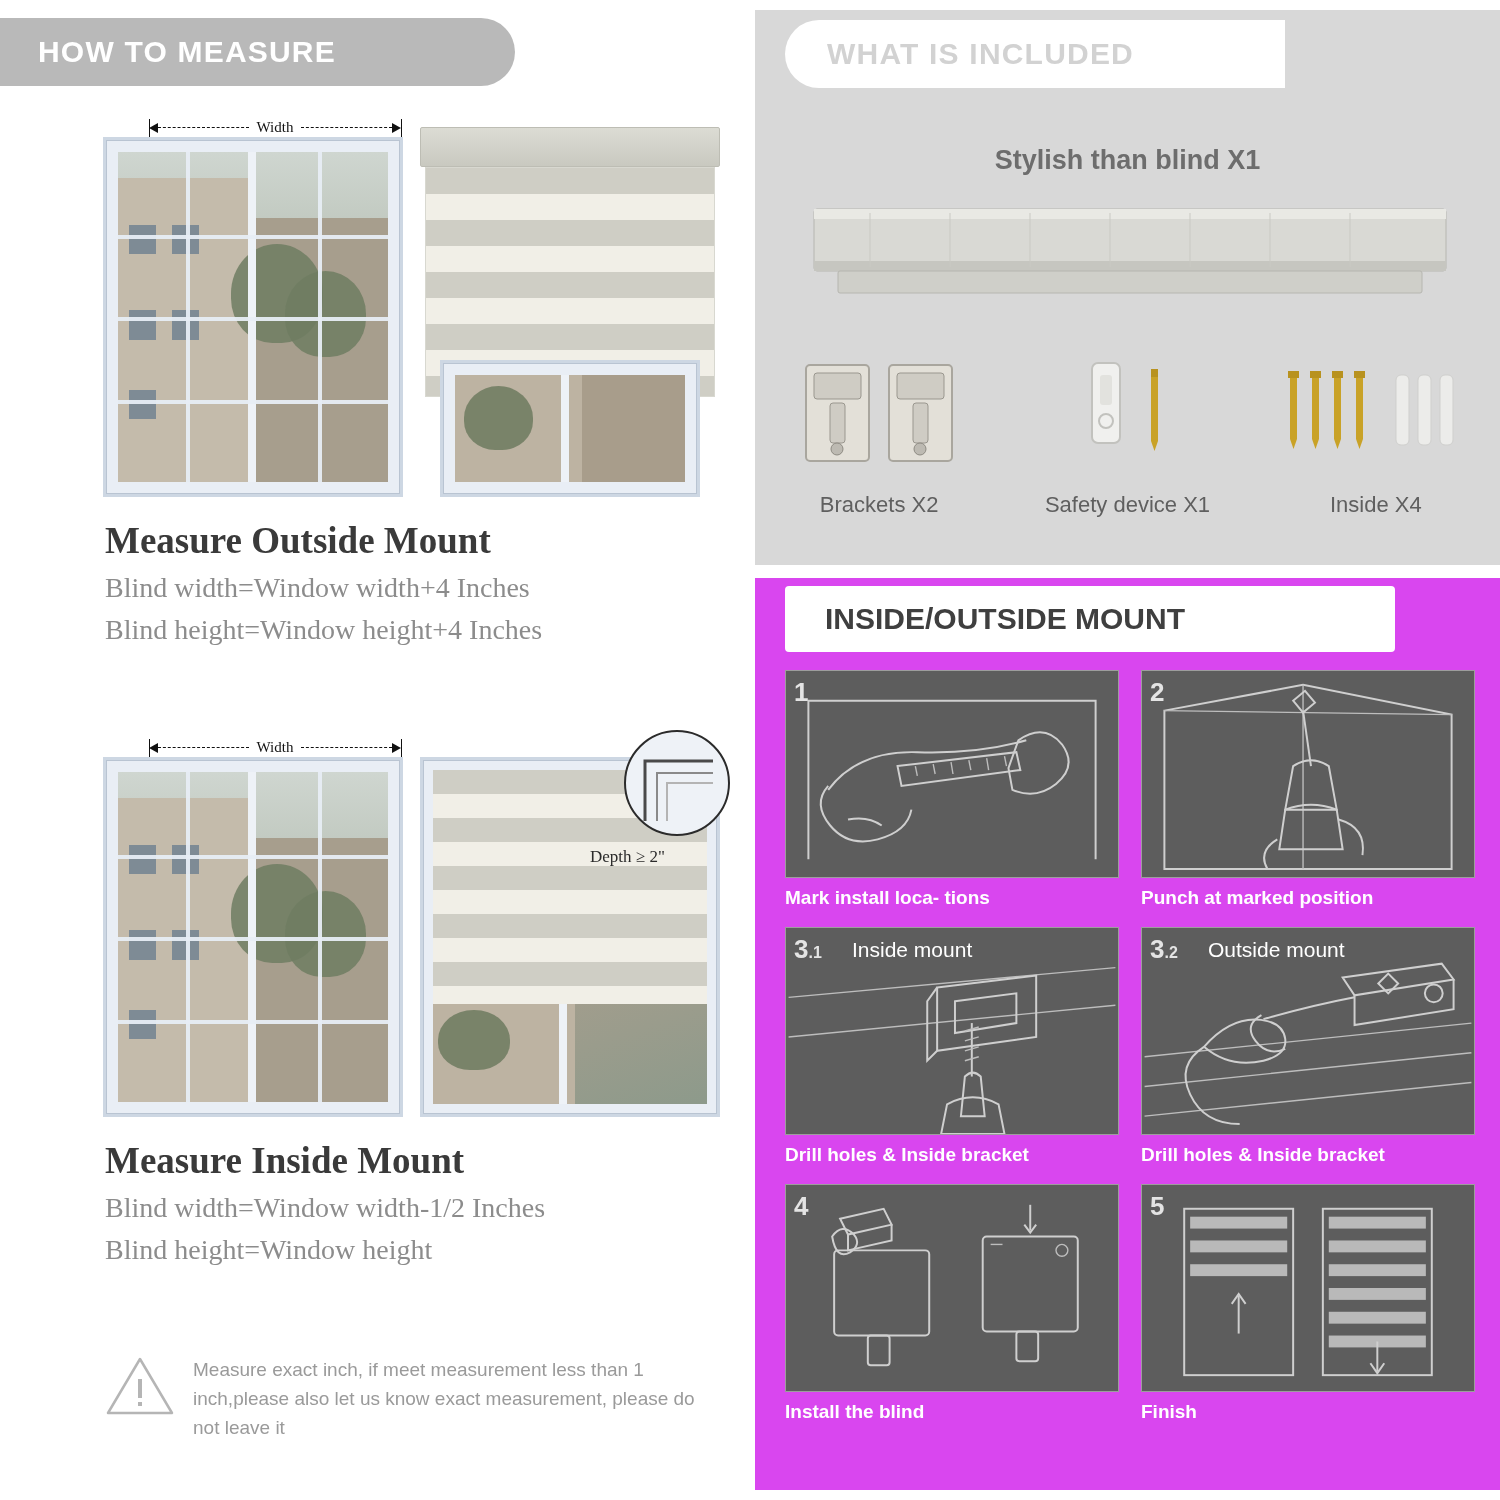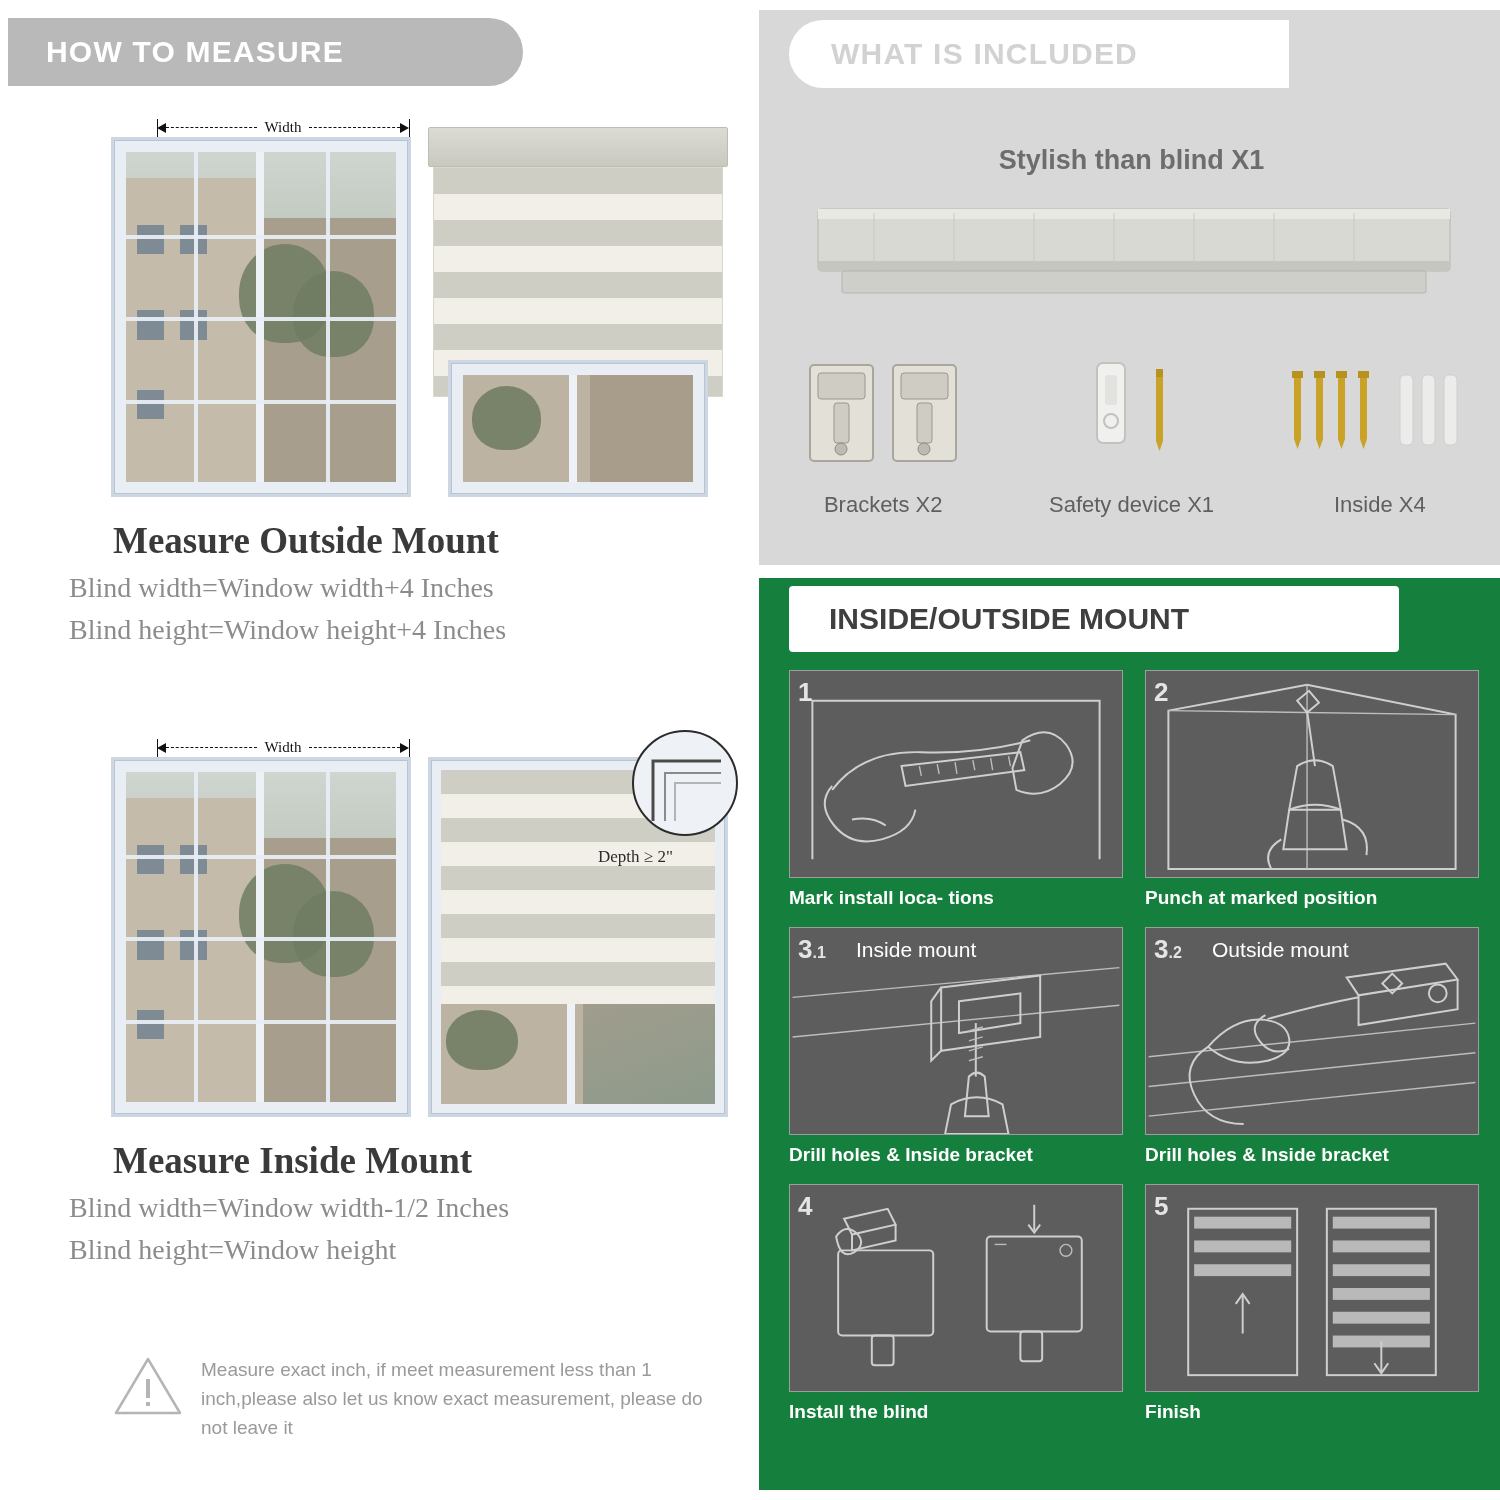--- a/index.html
+++ b/index.html
@@ -2,21 +2,21 @@
 <html><head>
 <meta charset="utf-8">
 <style>
   * { box-sizing: border-box; margin: 0; padding: 0; }
   html, body {
     width: 1500px; height: 1500px;
     background: #ffffff;
     font-family: "Liberation Sans", sans-serif;
     overflow: hidden;
   }
-  .page { position: relative; width: 1500px; height: 1500px; display: flex; padding-left: 8px; }
+  .page { position: relative; width: 1500px; height: 1500px; display: flex; }
 
   
   .left { width: 745px; height: 1500px; position: relative; background: #fff; }
 
   .badge-how {
     position: absolute; left: 0; top: 18px;
     width: 515px; height: 68px;
     background: #b9b9b9;
     border-radius: 0 34px 34px 0;
     display: flex; align-items: center;
@@ -90,21 +90,21 @@
     position: absolute; background: linear-gradient(180deg,#dcdcd4,#c9c9c0);
     border: 1px solid #bdbdb4; border-radius: 2px;
   }
   .blind-body { position: absolute; overflow: hidden; border:1px solid #d8d8d0; }
 
   .heading {
     font-size: 37px; color: #3a3a3a; font-weight: bold;
     margin-left: 105px; margin-top: 14px;
   }
   .subline {
-    font-size: 28px; color: #8c8c8c; margin-left: 61px; margin-top: 10px;
+    font-size: 28px; color: #8c8c8c; margin-left: 105px; margin-top: 10px;
     white-space: nowrap;
   }
 
   .note {
     position: absolute; left: 105px; top: 1355px; display: flex; gap: 18px; width: 600px;
   }
   .warn-tri {
     width: 70px; height: 62px; flex: 0 0 70px; position: relative;
   }
   .note-text { font-size: 19px; line-height: 29px; color: #9a9a9a; }
@@ -131,21 +131,21 @@
   .parts-row {
     position: absolute; top: 345px; left: 0; width: 100%;
     display: flex; align-items: flex-end;
   }
   .part { flex: 1; text-align: center; }
   .part-img { height: 115px; display: flex; align-items: center; justify-content: center; gap: 8px;}
   .part-label { font-size: 22px; color: #5f5f5f; margin-top: 22px; }
 
   .panel-mount {
     position: absolute; left: 10px; top: 578px; width: 745px; height: 912px;
-    background: #15803d;
+    background: #d946ef;
   }
   .badge-mount {
     position: absolute; left: 30px; top: 8px; width: 610px; height: 66px;
     background: #ffffff; border-radius: 0 0 0 0;
     display: flex; align-items: center; padding-left: 40px;
     color: #3f3f3f; font-size: 30px; font-weight: bold;
     border-radius: 4px;
   }
   .steps {
     position: absolute; left: 30px; top: 92px; width: 690px;

